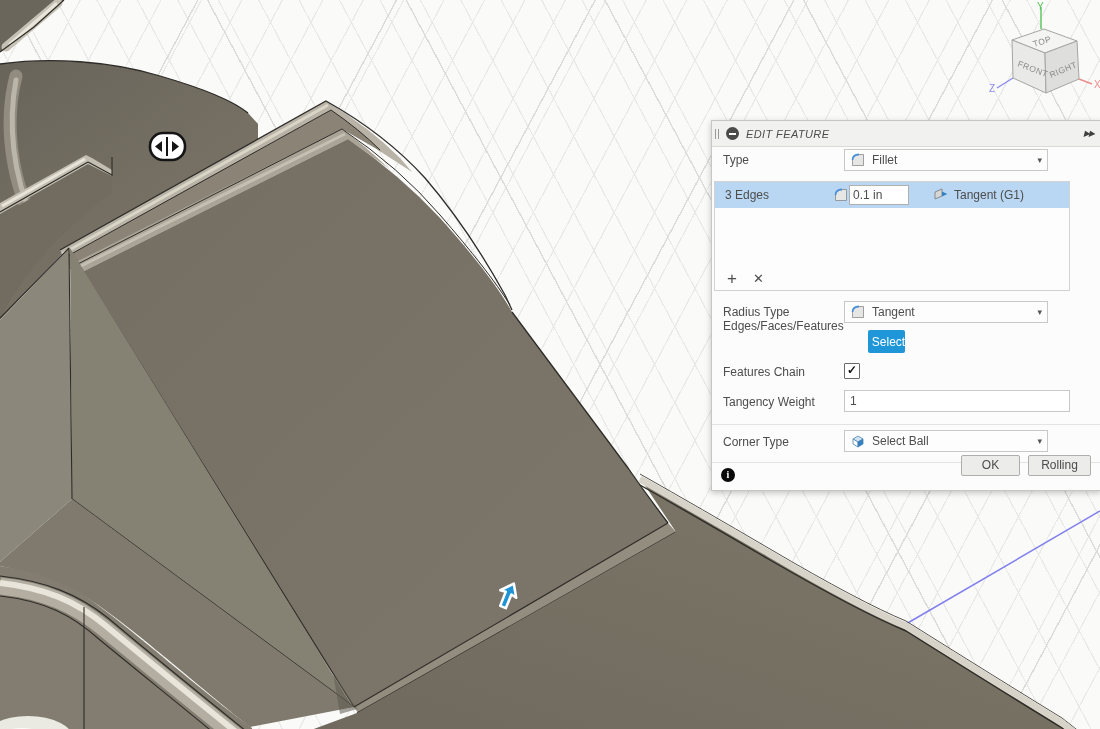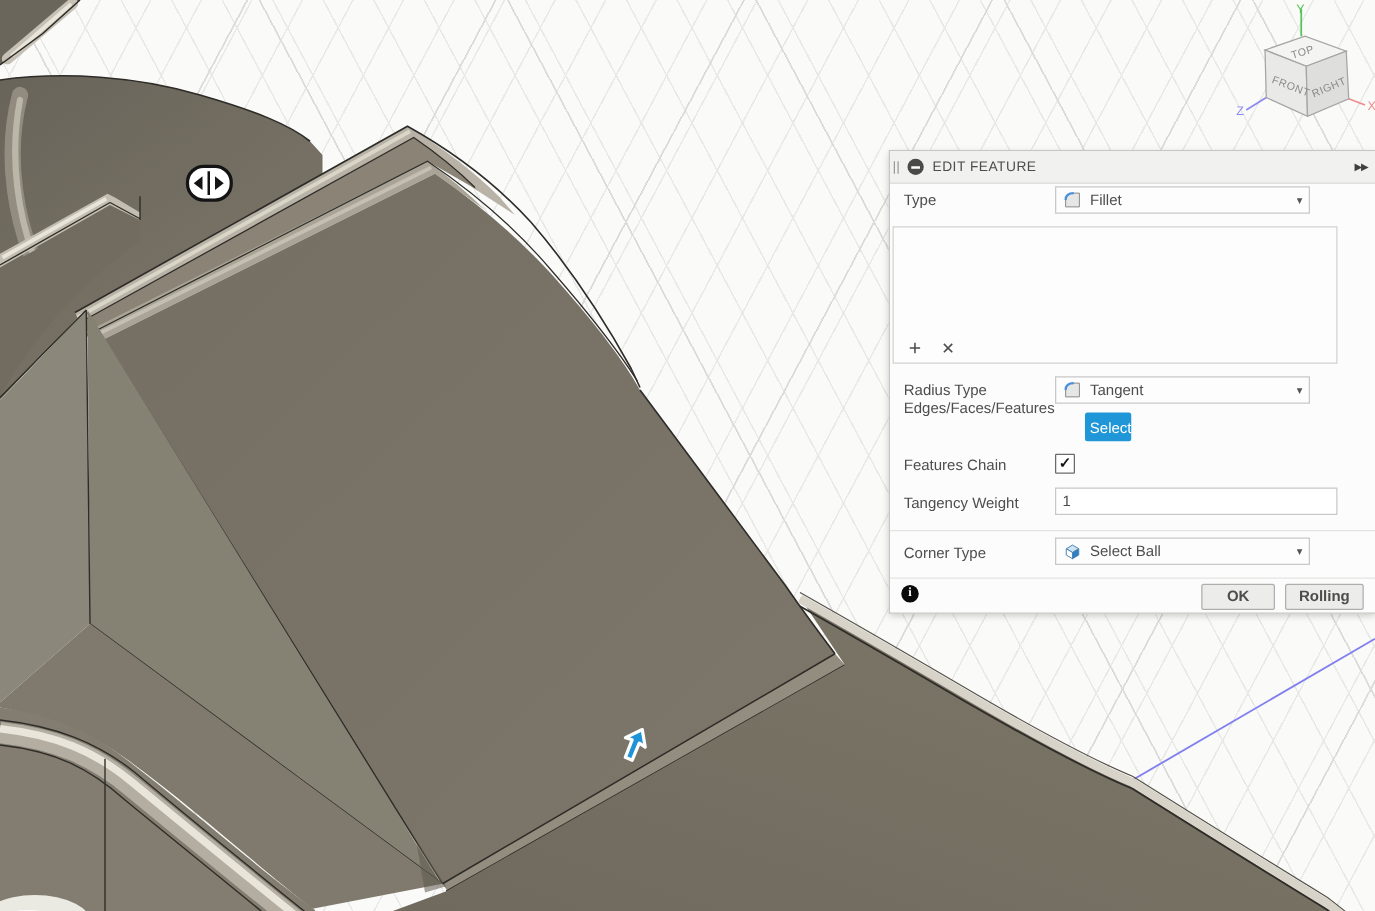--- a/index.html
+++ b/index.html
@@ -12,21 +12,21 @@
       repeating-linear-gradient(62deg,  rgba(0,0,0,0) 0 34.5px, #e9e9e7 34.5px 35.7px),
       repeating-linear-gradient(118deg, rgba(0,0,0,0) 0 34.5px, #e9e9e7 34.5px 35.7px),
       #fafaf9;
   }
   .scene-svg{position:absolute;left:0;top:0;}
   
   .panel{position:absolute;left:711px;top:120px;width:388px;height:369px;
     background:#fcfcfc;border:1px solid #c6c6c5;box-shadow:0 2px 6px rgba(0,0,0,.22);
     font-size:12px;color:#4d4d4d;}
   .panel-header{position:absolute;left:0;top:0;right:0;height:25px;background:#f1f1f0;
-    border-bottom:1px solid #dadad9;display:flex;align-items:center;}
+    border-bottom:1px solid #dadad9;display:flex;align-items:center;font-style:italic;}
   .grip{display:flex;gap:2px;margin-left:3px;cursor:move;}
   .grip i{display:block;width:1px;height:10px;background:#9a9a99;}
   .hdr-badge{width:13px;height:13px;border-radius:50%;background:#4a4a48;margin-left:7px;position:relative;flex:0 0 auto;}
   .hdr-badge::after{content:"";position:absolute;left:3px;top:6px;width:7px;height:1.6px;background:#fff;}
   .hdr-title{margin-left:7px;font-size:11px;letter-spacing:.4px;color:#4d4d4d;}
   .hdr-collapse{margin-left:auto;margin-right:6px;font-size:8px;color:#3f3f3e;letter-spacing:-1px;cursor:pointer;}
   .row-label{position:absolute;left:11px;height:22px;line-height:22px;white-space:nowrap;}
   .dropdown{position:absolute;left:132px;width:204px;height:22px;background:#fdfdfd;
     border:1px solid #c8c8c7;display:flex;align-items:center;padding:0 5px;box-sizing:border-box;cursor:pointer;}
   .dropdown .dd-label{flex:1;margin-left:6px;}
@@ -42,22 +42,22 @@
   .tool-x{font-size:13px;color:#4d4d4d;cursor:pointer;}
   .select-btn{position:absolute;left:132px;width:37px;height:23px;background:#1e96d7;border-radius:2px;
     color:#fff;display:flex;align-items:center;justify-content:center;gap:4px;cursor:pointer;margin-left:24px;}
   .checkbox{position:absolute;left:132px;width:14px;height:14px;background:#fff;border:1.5px solid #6a6a69;
     border-radius:1px;text-align:center;line-height:13px;font-size:12px;color:#111;cursor:pointer;font-weight:bold;}
   .text-input{position:absolute;left:132px;width:226px;height:22px;border:1px solid #c8c8c7;background:#fff;
     font-size:12px;color:#4d4d4d;padding:0 5px;box-sizing:border-box;font-family:"Liberation Sans",sans-serif;}
   .divider{position:absolute;left:0;right:0;height:1px;background:#e3e3e2;}
   .info-dot{position:absolute;left:9px;top:347px;width:14px;height:14px;border-radius:50%;background:#0a0a0a;
     color:#fff;text-align:center;line-height:14px;font-size:10px;font-weight:bold;font-family:"Liberation Serif",serif;cursor:pointer;}
-  .btn{position:absolute;top:346px;height:21px;background:#ececeb;border:1px solid #aeaead;border-radius:2px;
-    font-size:12px;color:#4d4d4d;text-align:center;line-height:19px;box-sizing:border-box;cursor:pointer;font-weight:bold;}
+  .btn{position:absolute;top:334px;height:21px;background:#ececeb;border:1px solid #aeaead;border-radius:2px;
+    font-size:12px;color:#4d4d4d;text-align:center;line-height:19px;box-sizing:border-box;cursor:pointer;}
   .btn-ok{right:80px;width:59px;}
   .btn-cancel{right:9px;width:63px;}
   .icon16{width:16px;height:16px;flex:0 0 auto;}
 </style>
 </head>
 <body>
 
 <div class="viewport">
 
   <svg class="scene-svg" width="1100" height="729" viewBox="0 0 1100 729">
@@ -192,20 +192,35 @@
     <div class="dropdown" style="top:28px">
       <svg class="icon16" viewBox="0 0 16 16">
         <path d="M2.5,13.5 L2.5,8 Q2.5,2.5 9,2.5 L13.5,2.5 L13.5,13.5 Z" fill="#e6e6e5" stroke="#8a8a8a" stroke-width="0.8"></path>
         <path d="M2.5,8 Q2.5,2.5 9,2.5" fill="none" stroke="#4a90d9" stroke-width="1.8"></path>
       </svg>
       <span class="dd-label">Fillet</span>
       <span class="caret">▾</span>
     </div>
 
     <div class="listbox">
+      <div class="edge-row">
+        <span class="er-label">3 Edges</span>
+        <svg class="icon16" viewBox="0 0 16 16">
+          <path d="M2.5,13.5 L2.5,8 Q2.5,2.5 9,2.5 L13.5,2.5 L13.5,13.5 Z" fill="#e6e6e5" stroke="#8a8a8a" stroke-width="0.8"></path>
+          <path d="M2.5,8 Q2.5,2.5 9,2.5" fill="none" stroke="#4a90d9" stroke-width="1.8"></path>
+        </svg>
+        <input class="er-input" value="0.1 in" style="">
+        <span class="er-cont">
+          <svg class="icon16" viewBox="0 0 16 16">
+            <polygon points="2,12 2,5 9,2 9,9" fill="#d6d6d5" stroke="#777" stroke-width="0.8"></polygon>
+            <path d="M9,4.5 L14.2,7 L9,9.5 Z" fill="#2f7fc1"></path>
+          </svg>
+          <span>Tangent (G1)</span>
+        </span>
+      </div>
       <div class="list-tools">
         <span class="tool-plus">+</span>
         <span class="tool-x">✕</span>
       </div>
     </div>
 
     <div class="row-label" style="top:180px">Radius Type</div>
     <div class="dropdown" style="top:180px">
       <svg class="icon16" viewBox="0 0 16 16">
         <path d="M2.5,13.5 L2.5,8 Q2.5,2.5 9,2.5 L13.5,2.5 L13.5,13.5 Z" fill="#e6e6e5" stroke="#8a8a8a" stroke-width="0.8"></path>

